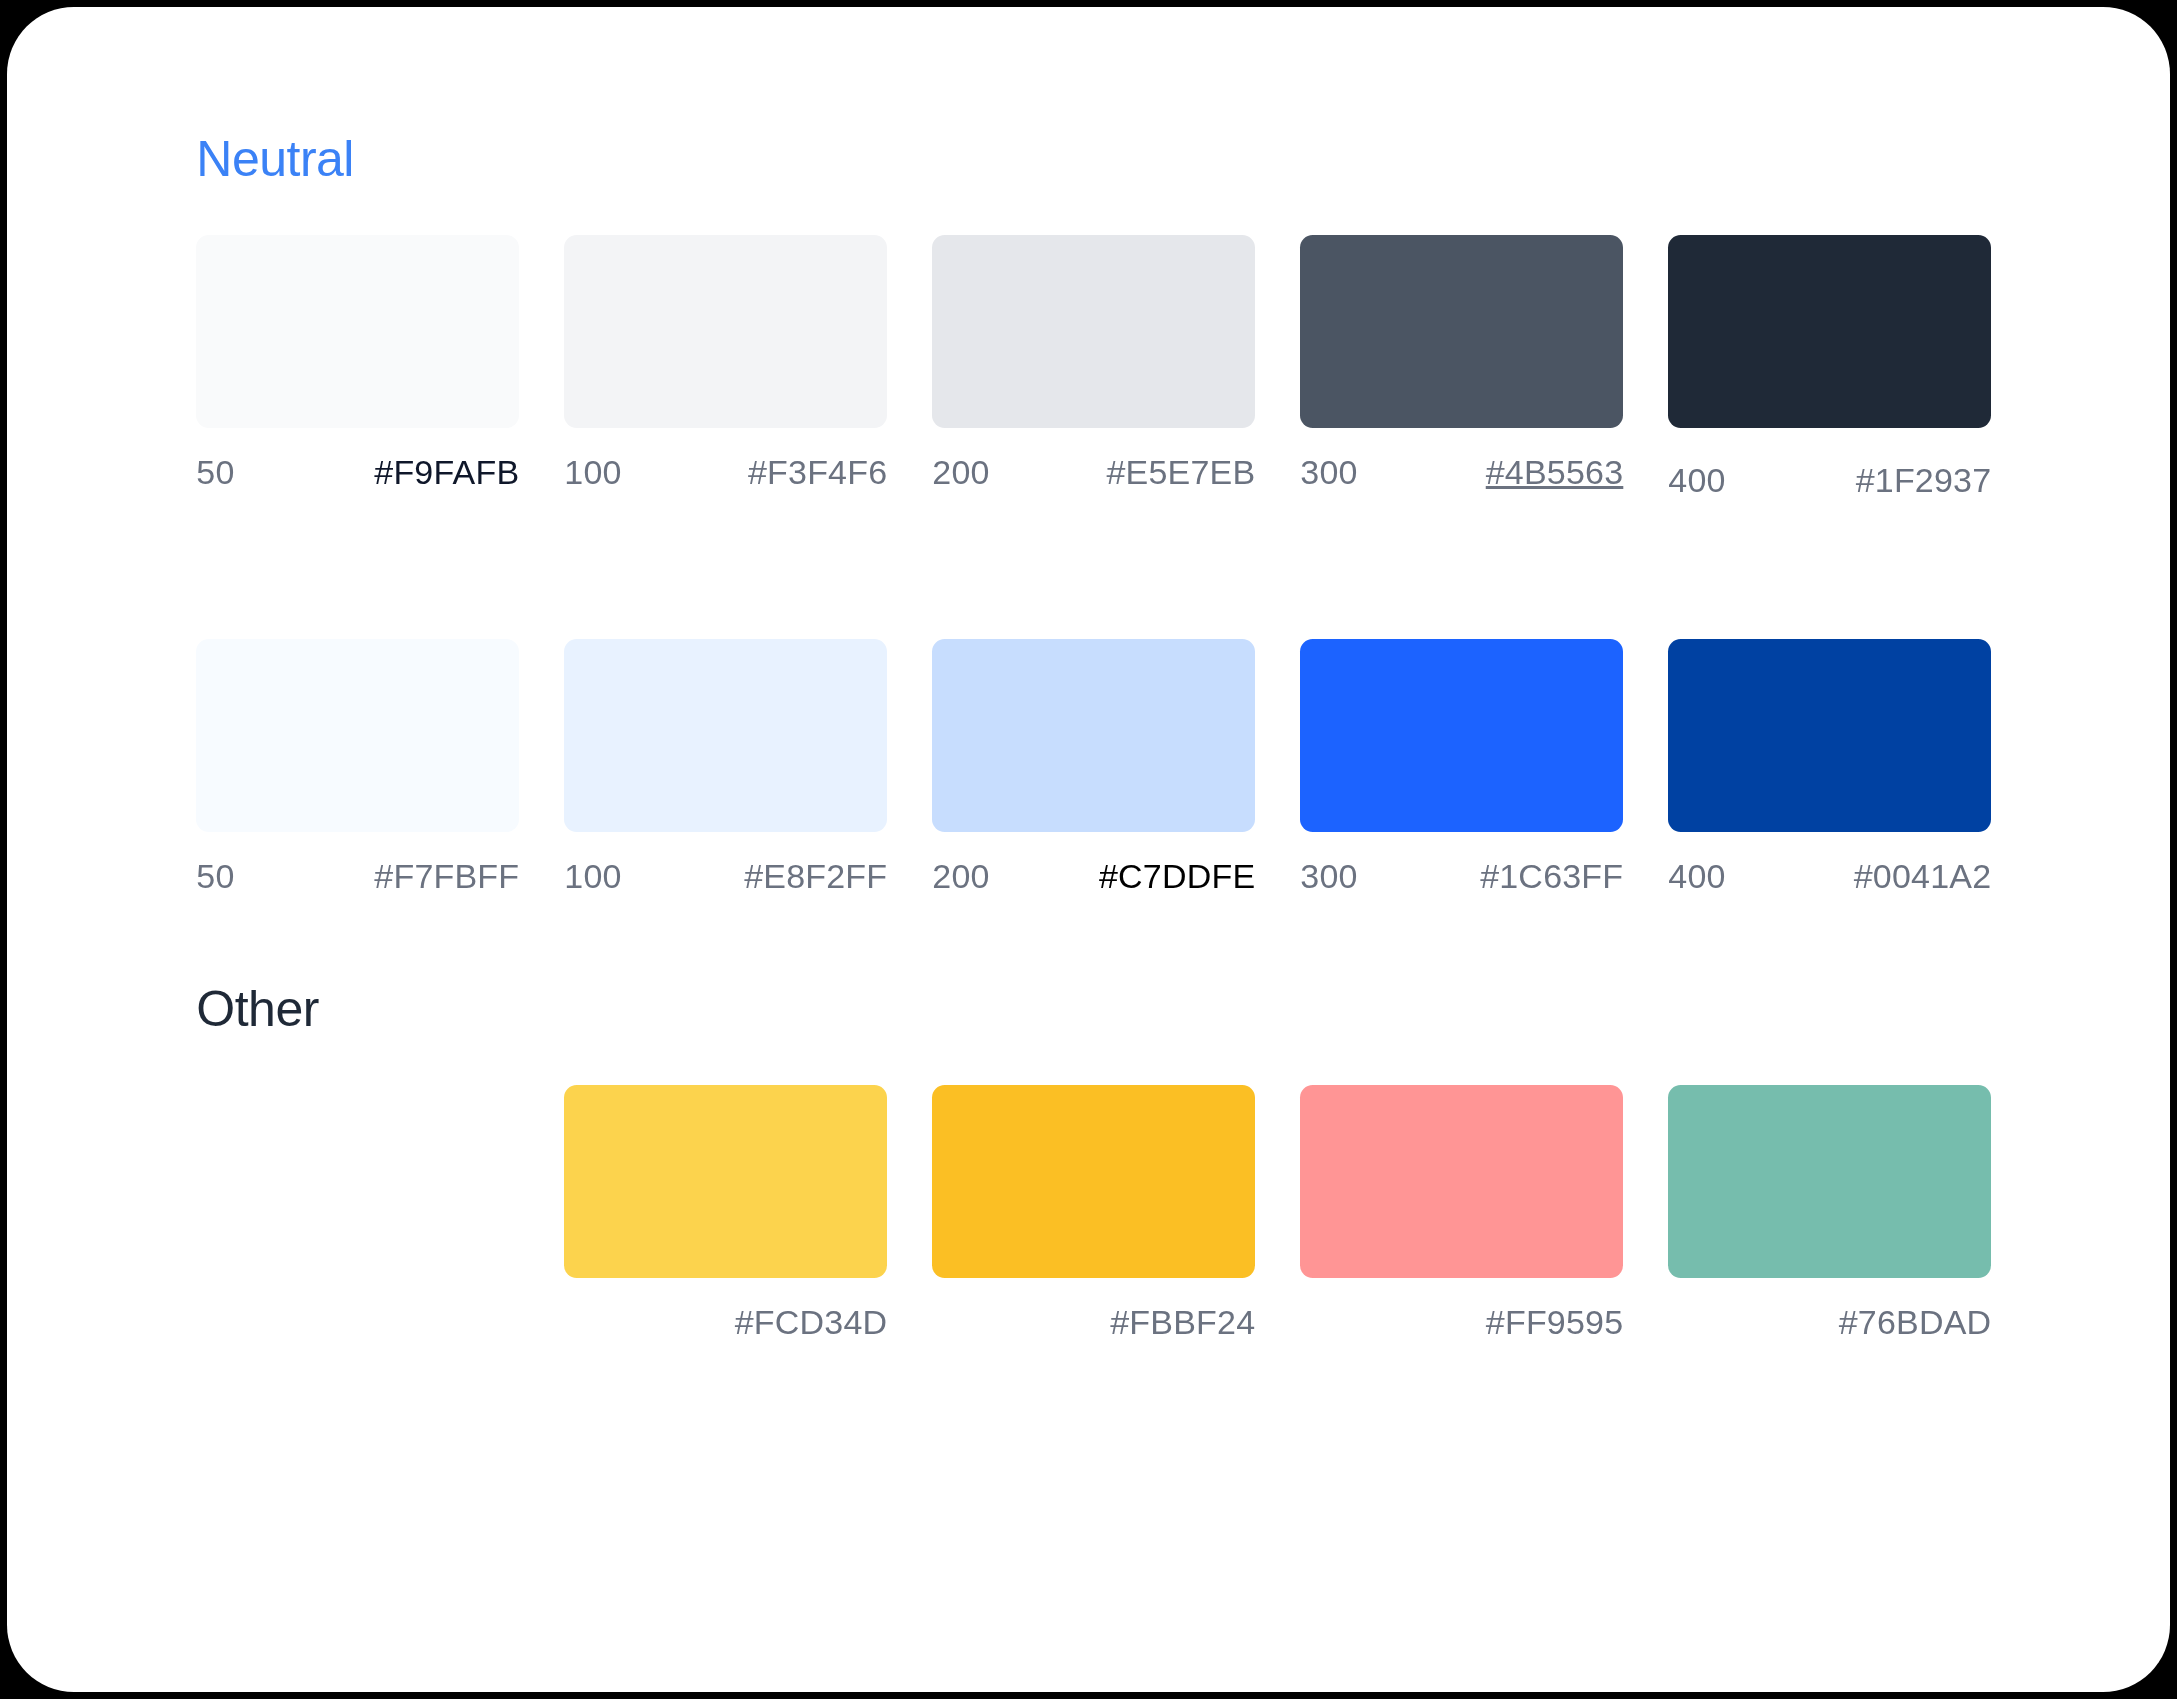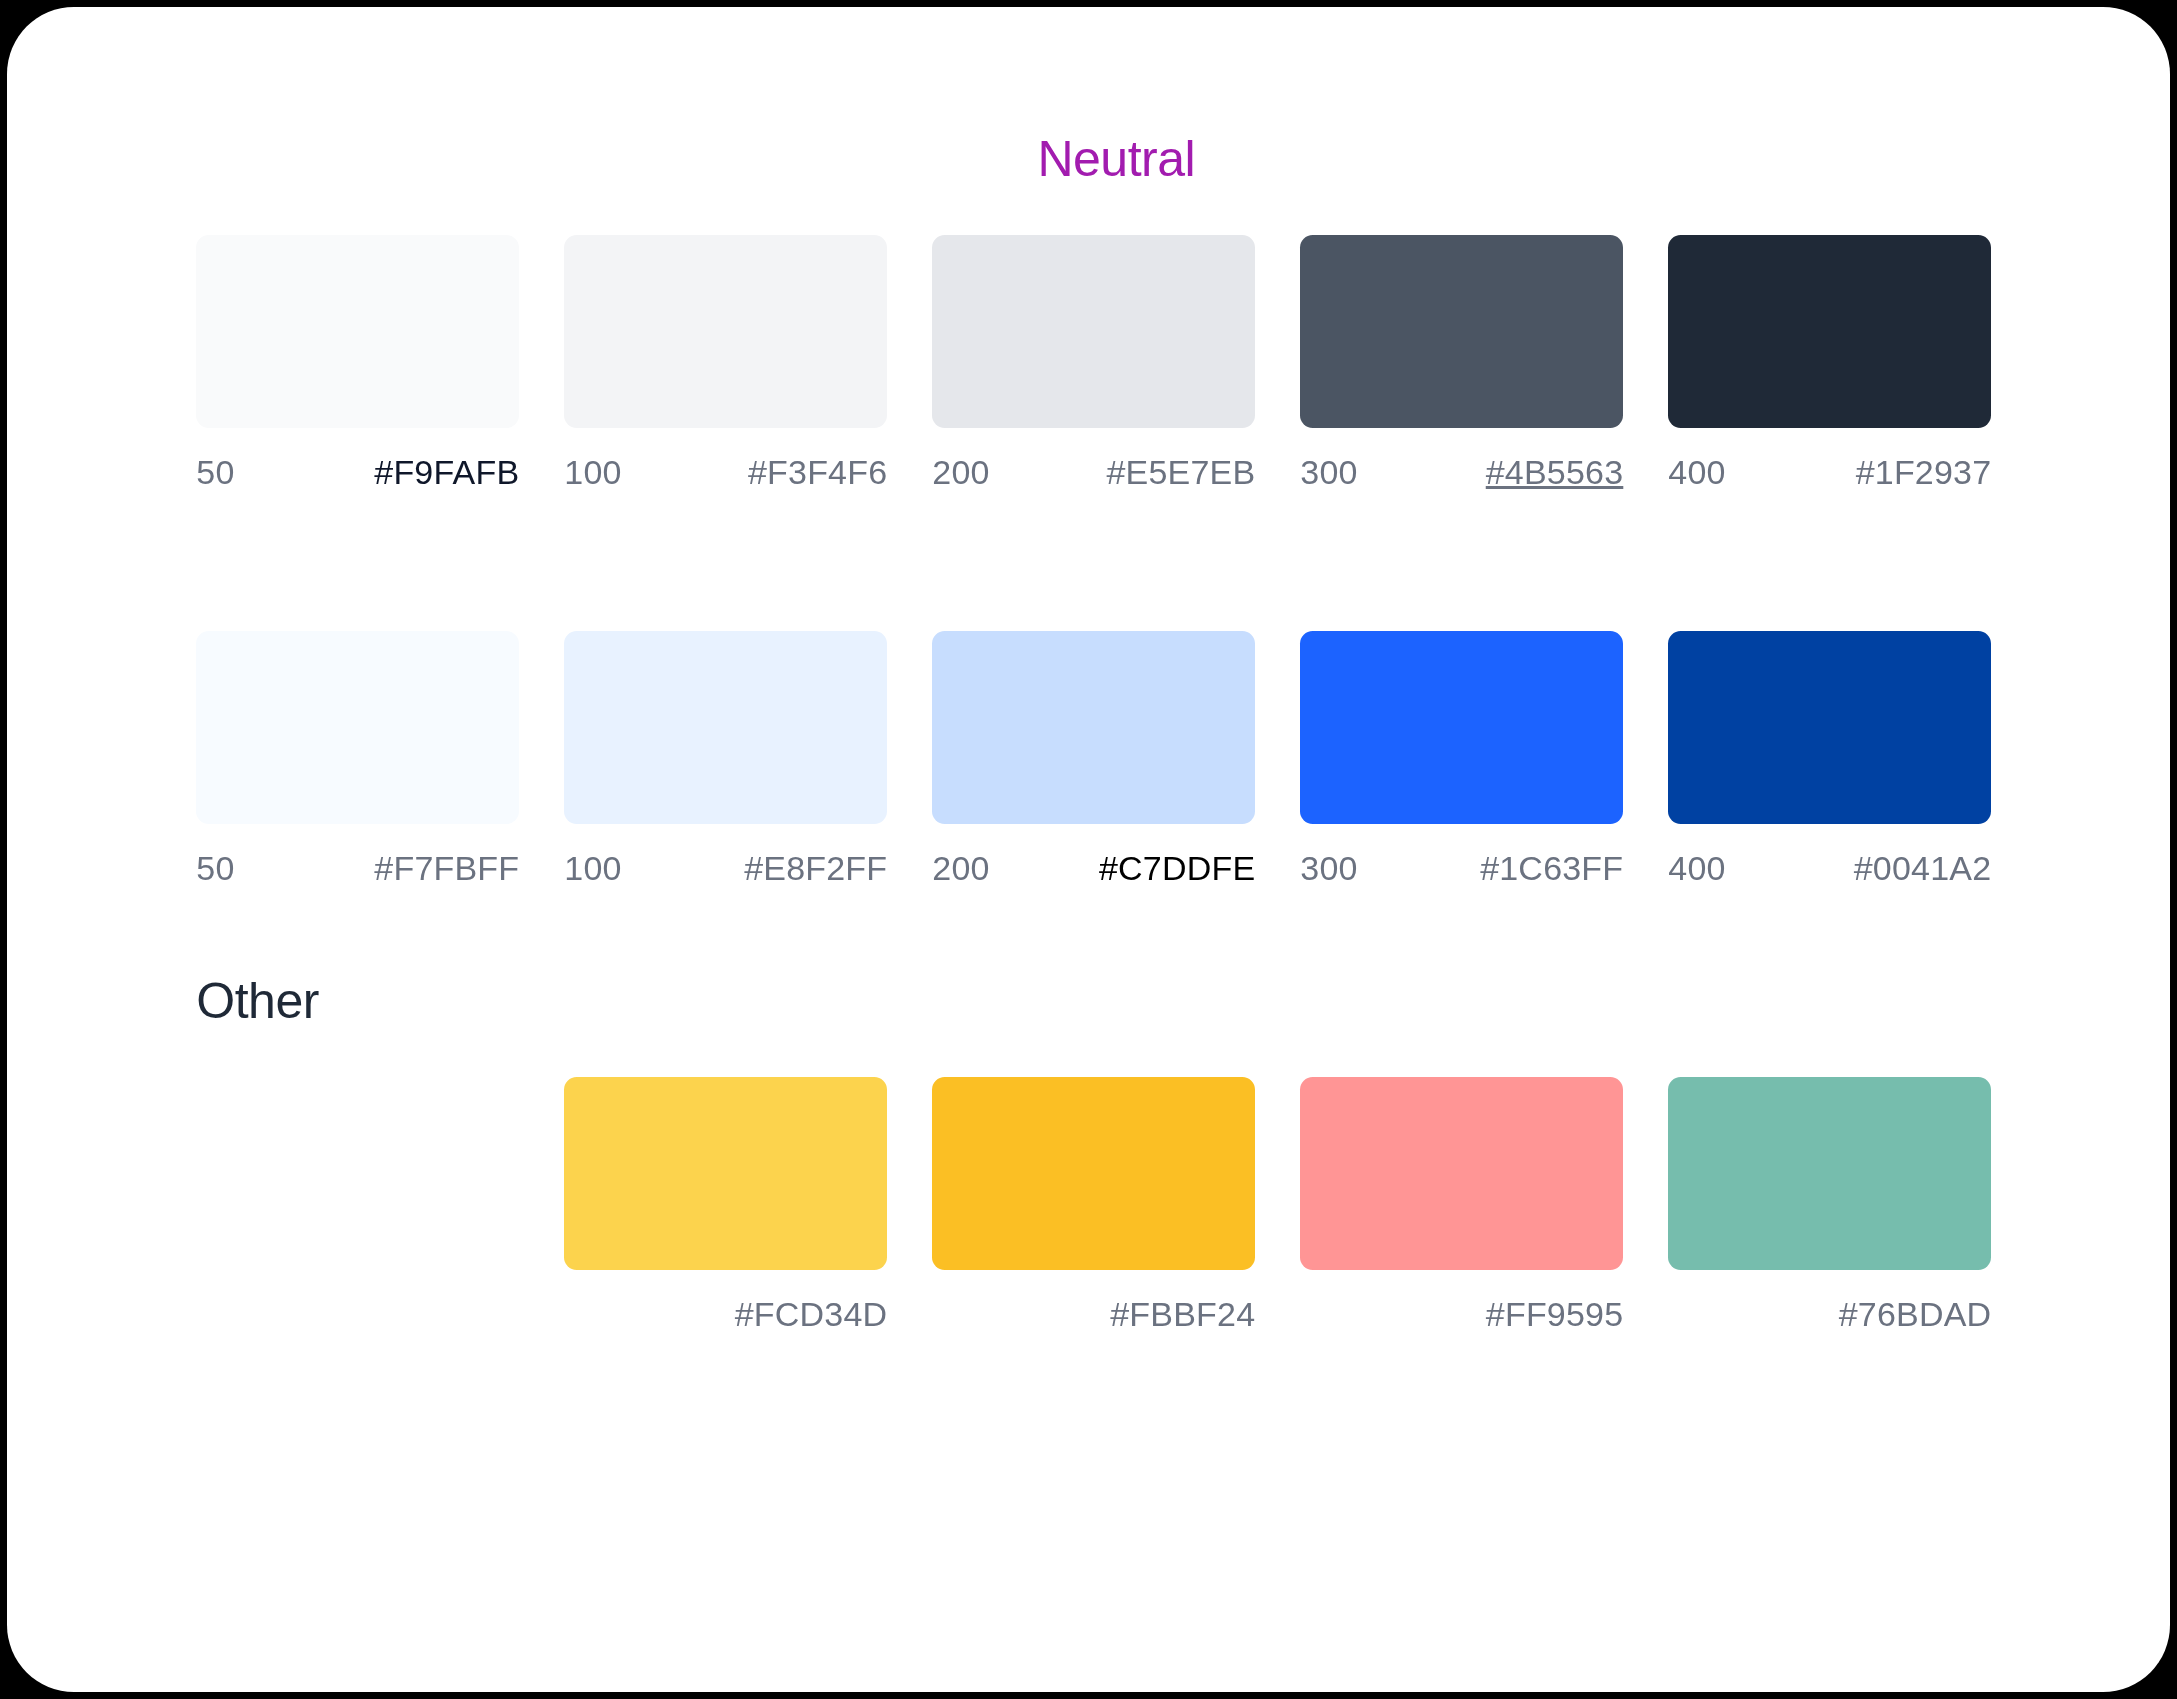--- a/index.html
+++ b/index.html
@@ -84,21 +84,21 @@
   .spacer-neutral { height: 91px; }
   .spacer-primary { height: 91px; }
 </style>
 </head>
 <body>
 
 <div class="card" style="background: rgb(255, 255, 255);">
   <div class="content">
 
     <section class="group">
-      <h2 class="group-title" style="color: #a21caf; text-align: center;">Neutral</h2>
+      <h2 class="group-title" style="color: #3b82f6;">Neutral</h2>
       <div class="swatch-row">
         <div class="swatch-cell">
           <div class="swatch-chip" style="background: rgb(249, 250, 251);"></div>
           <div class="swatch-meta">
             <span class="tone" style="color: rgb(107, 114, 128);">50</span>
             <span class="hex" style="color: #0f172a; margin-left: 32px;">#F9FAFB</span>
           </div>
         </div>
         <div class="swatch-cell">
           <div class="swatch-chip" style="background: rgb(243, 244, 246);"></div>
@@ -118,21 +118,21 @@
           <div class="swatch-chip" style="background: rgb(75, 85, 99);"></div>
           <div class="swatch-meta">
             <span class="tone" style="color: rgb(107, 114, 128);">300</span>
             <span class="hex" style="color: rgb(107, 114, 128); text-decoration: underline;">#4B5563</span>
           </div>
         </div>
         <div class="swatch-cell">
           <div class="swatch-chip" style="background: rgb(31, 41, 55);"></div>
           <div class="swatch-meta">
             <span class="tone" style="color: rgb(107, 114, 128);">400</span>
-            <span class="hex" style="color: rgb(107, 114, 128);">#1F2937</span>
+            <span class="hex" style="color: rgb(107, 114, 128); margin-top: 8px;">#1F2937</span>
           </div>
         </div>
       </div>
     </section>
 
     <div class="spacer-neutral"></div>
 
     <section class="group">
       <div class="swatch-row">
         <div class="swatch-cell">

